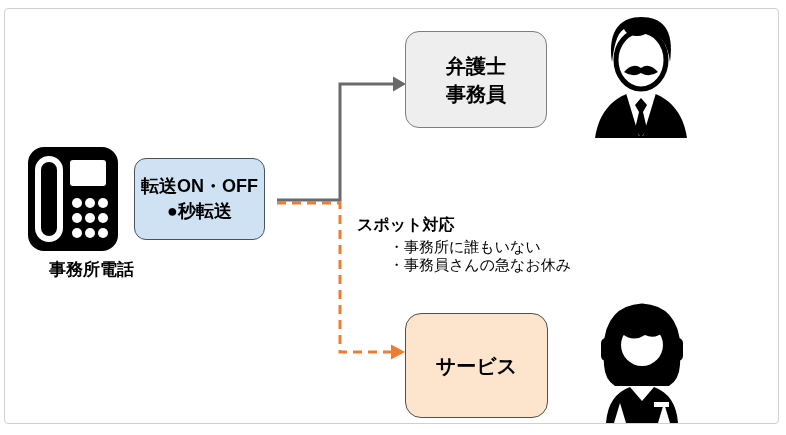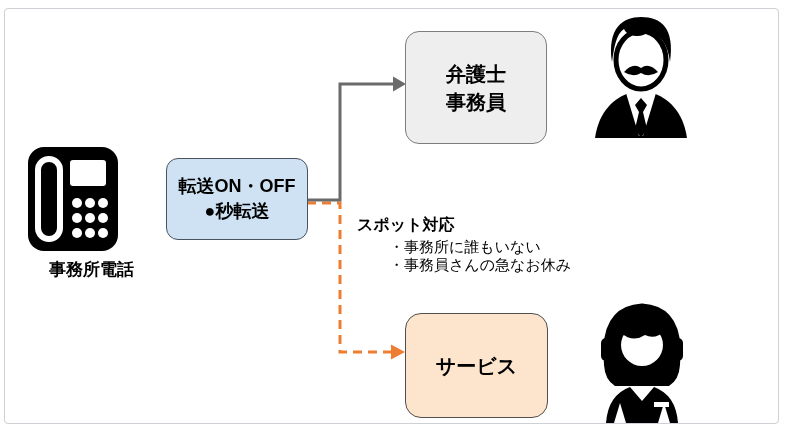--- a/index.html
+++ b/index.html
@@ -25,30 +25,29 @@
     display: flex;
     flex-direction: column;
     align-items: center;
     justify-content: center;
     text-align: center;
     font-weight: bold;
     box-sizing: border-box;
   }
   .forward-box {
     left: 134px; top: 158px;
-    width: 142px; height: 82px;
+    width: 131px; height: 82px;
     border: 1.5px solid #49535e;
     border-radius: 12px;
     font-size: 18px;
     line-height: 25px;
-    margin-left: 32px;
   }
   .lawyer-box {
     left: 405px; top: 31px;
-    width: 142px; height: 113px;
+    width: 142px; height: 97px;
     border: 1.5px solid #7d7d7d;
     border-radius: 14px;
     font-size: 20px;
     line-height: 28px;
   }
   .service-box {
     left: 405px; top: 313px;
     width: 143px; height: 105px;
     border: 1.5px solid #4f4f4f;
     border-radius: 16px;

